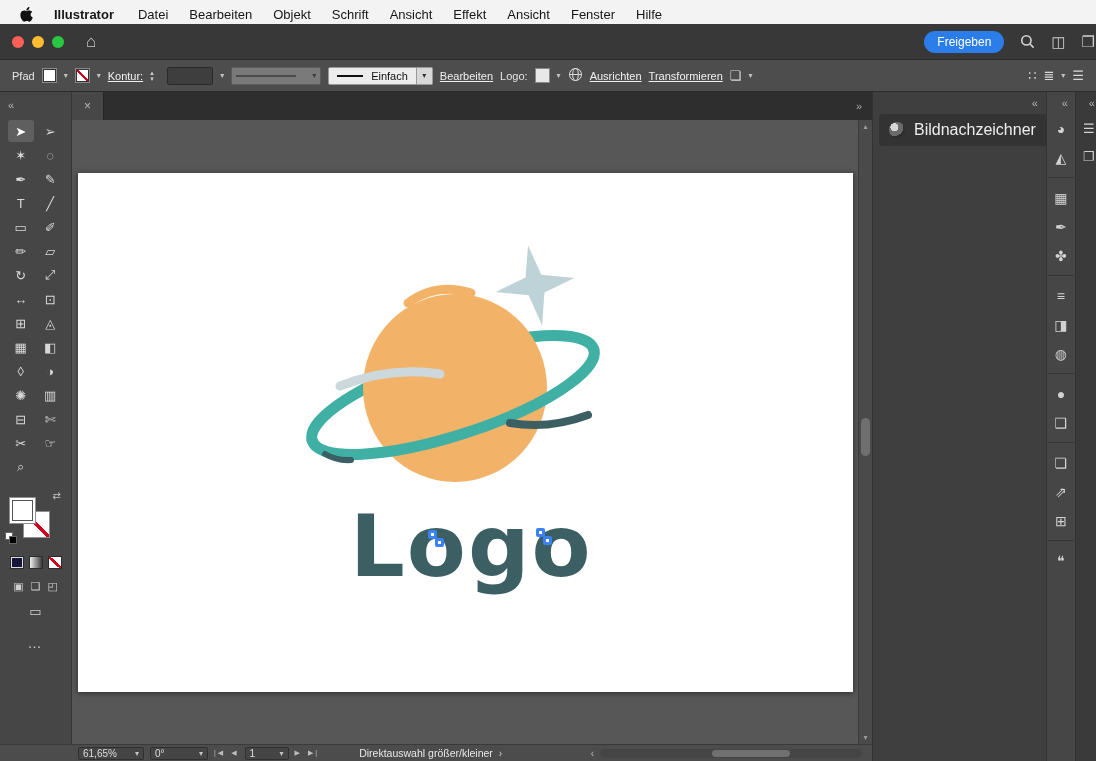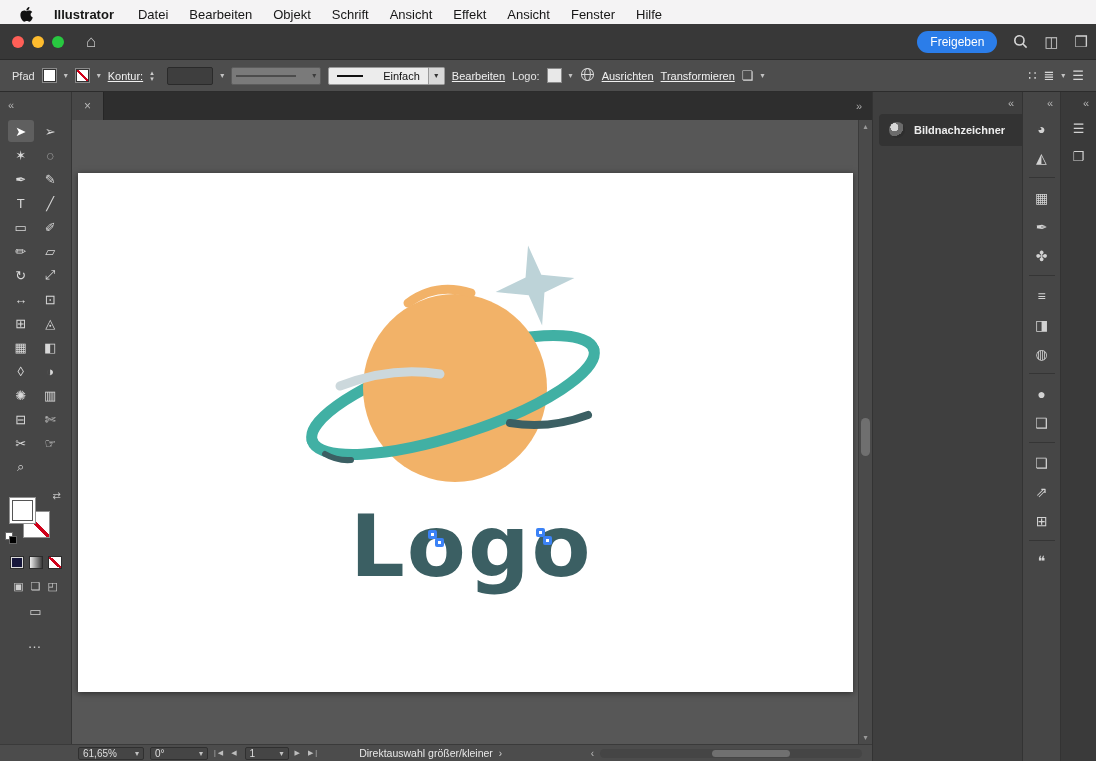--- a/index.html
+++ b/index.html
@@ -16,42 +16,42 @@
   .menu-item { margin-right:21px; cursor:default; }
 
   
   .titlebar { position:absolute; left:0; top:24px; width:100%; height:36px; background:#383838;
               border-bottom:1px solid #2a2a2a; display:flex; align-items:center; color:#cfcfcf; }
   .traffic { display:flex; gap:8px; padding-left:12px; }
   .tl { width:12px; height:12px; border-radius:50%; }
   .tl.red{ background:#ff5f57; } .tl.yellow{ background:#febc2e; } .tl.green{ background:#28c840; }
   .home-icon { margin-left:22px; font-size:17px; color:#c9c9c9; }
   .tb-title { position:absolute; left:0; right:0; text-align:center; font-size:13px; color:#d2d2d2; pointer-events:none; }
-  .tb-right { margin-left:auto; display:flex; align-items:center; gap:16px; padding-right:8px; z-index:2; }
+  .tb-right { margin-left:auto; display:flex; align-items:center; gap:16px; padding-right:1px; z-index:2; }
   .share-btn { background:#2b7de9; color:#fff; font-size:12px; padding:4px 13px; border-radius:13px; border:none; }
   .icon-btn { color:#d5d5d5; font-size:15px; display:flex; align-items:center; }
   .icon-btn svg { stroke:#d5d5d5; }
   .win-icon { font-size:15px; color:#cfcfcf; }
 
   
   .controlbar { position:absolute; left:0; top:60px; width:100%; height:32px; background:#4d4d4d;
                 border-bottom:1px solid #2c2c2c; display:flex; align-items:center; gap:7px;
                 padding:0 12px; color:#e4e4e4; font-size:11px; }
   .cb-label { color:#e4e4e4; }
   .cb-link { text-decoration:underline; color:#f0f0f0; cursor:default; }
   .chev { font-size:8px; color:#c2c2c2; }
   .swatch { width:15px; height:15px; background:#fff; border:1px solid #8a8a8a; box-shadow:inset 0 0 0 1px #333; }
   .swatch.none { background:linear-gradient(to top right, #fff 44%, #d0021b 44%, #d0021b 56%, #fff 56%); }
   .stepper { display:flex; flex-direction:column; line-height:6px; font-size:7px; color:#ccc; width:10px; }
   .field { width:46px; height:18px; background:#3e3e3e; border:1px solid #2a2a2a; border-radius:2px; }
   .profile-dd { width:90px; height:18px; background:#7a7a7a; border:1px solid #5c5c5c; border-radius:2px;
                 display:flex; align-items:center; justify-content:space-between; padding:0 4px; }
   .profile-line { width:60px; height:2px; background:#4c4c4c; }
   .style-dd { height:18px; background:#ececec; border:1px solid #9a9a9a; border-radius:2px 0 0 2px;
-              display:flex; align-items:center; gap:20px; padding:0 8px; color:#111; }
+              display:flex; align-items:center; gap:8px; padding:0 8px; color:#111; }
   .style-line { width:26px; height:2px; background:#111; }
   .dd-btn { height:18px; width:16px; background:#d8d8d8; border:1px solid #9a9a9a; border-left:none;
             border-radius:0 2px 2px 0; display:flex; align-items:center; justify-content:center; margin-left:-7px; }
   .dd-btn .chev { color:#333; }
   .mini-swatch { width:15px; height:15px; background:#e8e8e8; border:1px solid #8a8a8a; }
   .globe svg { width:15px; height:15px; }
   .cb-spacer { flex:1; }
   .cb-right-icon { color:#d8d8d8; font-size:13px; }
 
   
@@ -97,21 +97,21 @@
 
   
   .right-col { position:absolute; right:0; top:92px; width:224px; bottom:0; display:flex; background:#3f3f3f; }
   .panel-zone { flex:1; border-left:1px solid #333; position:relative; }
   .rp-head { height:22px; display:flex; justify-content:flex-end; align-items:center; padding-right:8px;
              color:#b5b5b5; font-size:11px; }
   .trace-panel { margin-left:6px; height:32px; background:#333333; border-radius:4px 0 0 4px;
                  display:flex; align-items:center; gap:9px; padding:0 10px; }
   .trace-icon { width:16px; height:16px; border-radius:50%;
                 background:radial-gradient(circle at 34% 32%, #d6d6d6 0 26%, #6b6b6b 27% 58%, #2e2e2e 59% 100%); }
-  .trace-title { font-weight:bold; font-size:11px; color:#ededed; }
+  .trace-title { font-weight:normal; font-size:16px; color:#ededed; }
   .dock { width:38px; background:#464646; border-left:1px solid #333; display:flex; flex-direction:column; align-items:center; }
   .dock-head, .edge-head { height:22px; display:flex; align-items:center; justify-content:flex-end;
                            width:100%; padding-right:7px; color:#b5b5b5; font-size:11px; }
   .dock-icon { width:28px; height:25px; margin:2px 0; display:flex; align-items:center; justify-content:center;
                color:#d2d2d2; font-size:14px; }
   .dock-sep { width:26px; height:1px; background:#353535; margin:5px 0; }
   .edge { width:36px; background:#3a3a3a; border-left:1px solid #333; display:flex; flex-direction:column; align-items:center; }
   .edge-icon { width:26px; height:24px; margin:2px 0; display:flex; align-items:center; justify-content:center;
                color:#d2d2d2; font-size:13px; }
 

